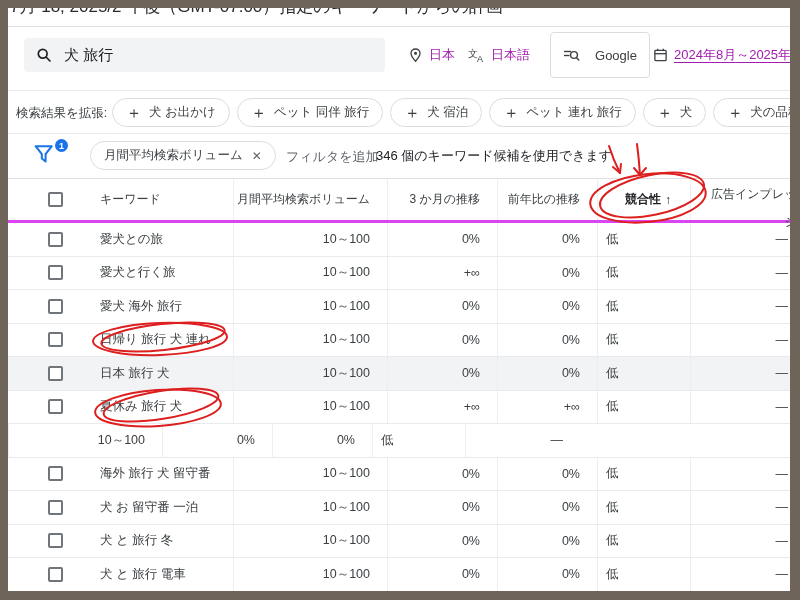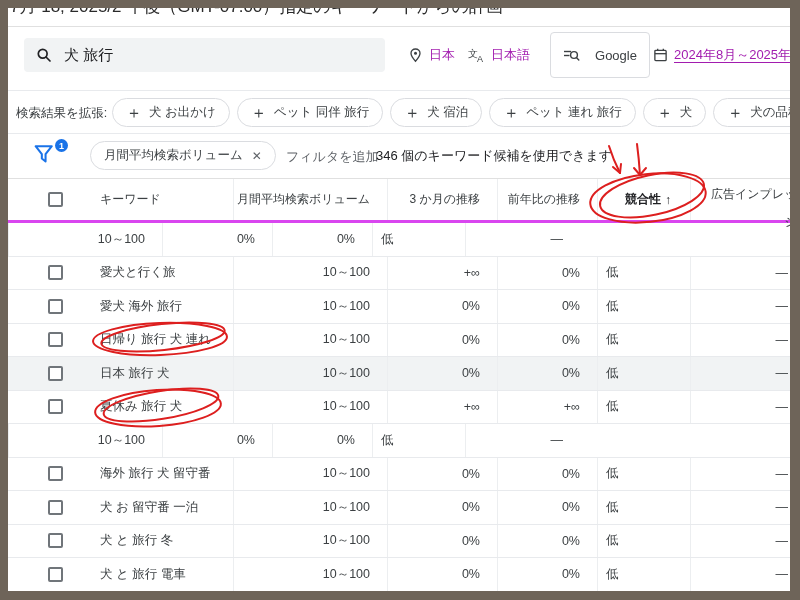--- a/index.html
+++ b/index.html
@@ -203,20 +203,24 @@
       </div>
       <div class="c c6">
         <div class="adshare-head">
           <span>広告インプレッション</span><br>
           <span>シェア</span>
         </div>
       </div>
     </div>
     <div>
         <div class="trow">
+    <div class="c c1">
+      <div class="checkbox"></div>
+      <span class="kw">愛犬との旅</span>
+    </div>
     <div class="c c2">10～100</div>
     <div class="c c3">0%</div>
     <div class="c c4">0%</div>
     <div class="c c5">低</div>
     <div class="c c6">—</div>
   </div>
         <div class="trow">
     <div class="c c1">
       <div class="checkbox"></div>
       <span class="kw">愛犬と行く旅</span>

